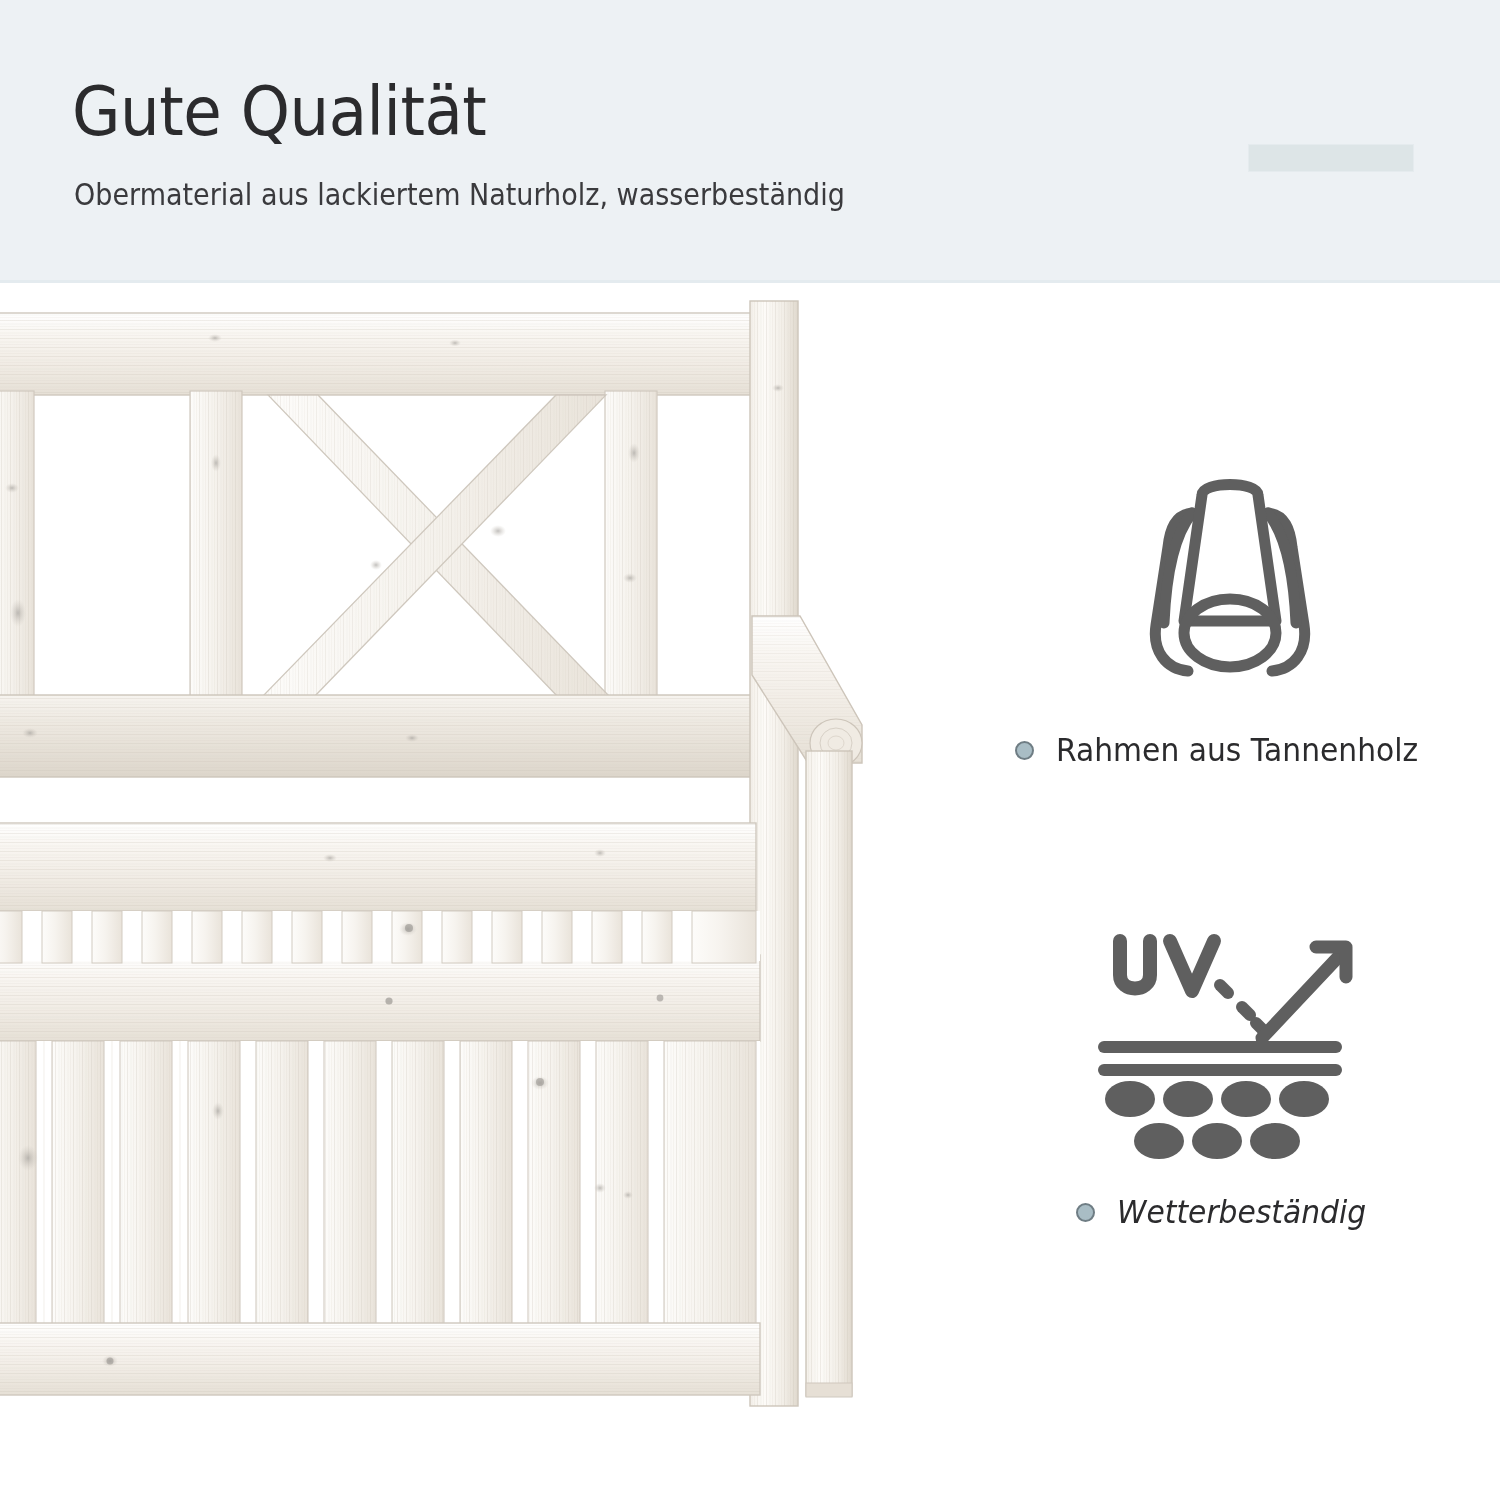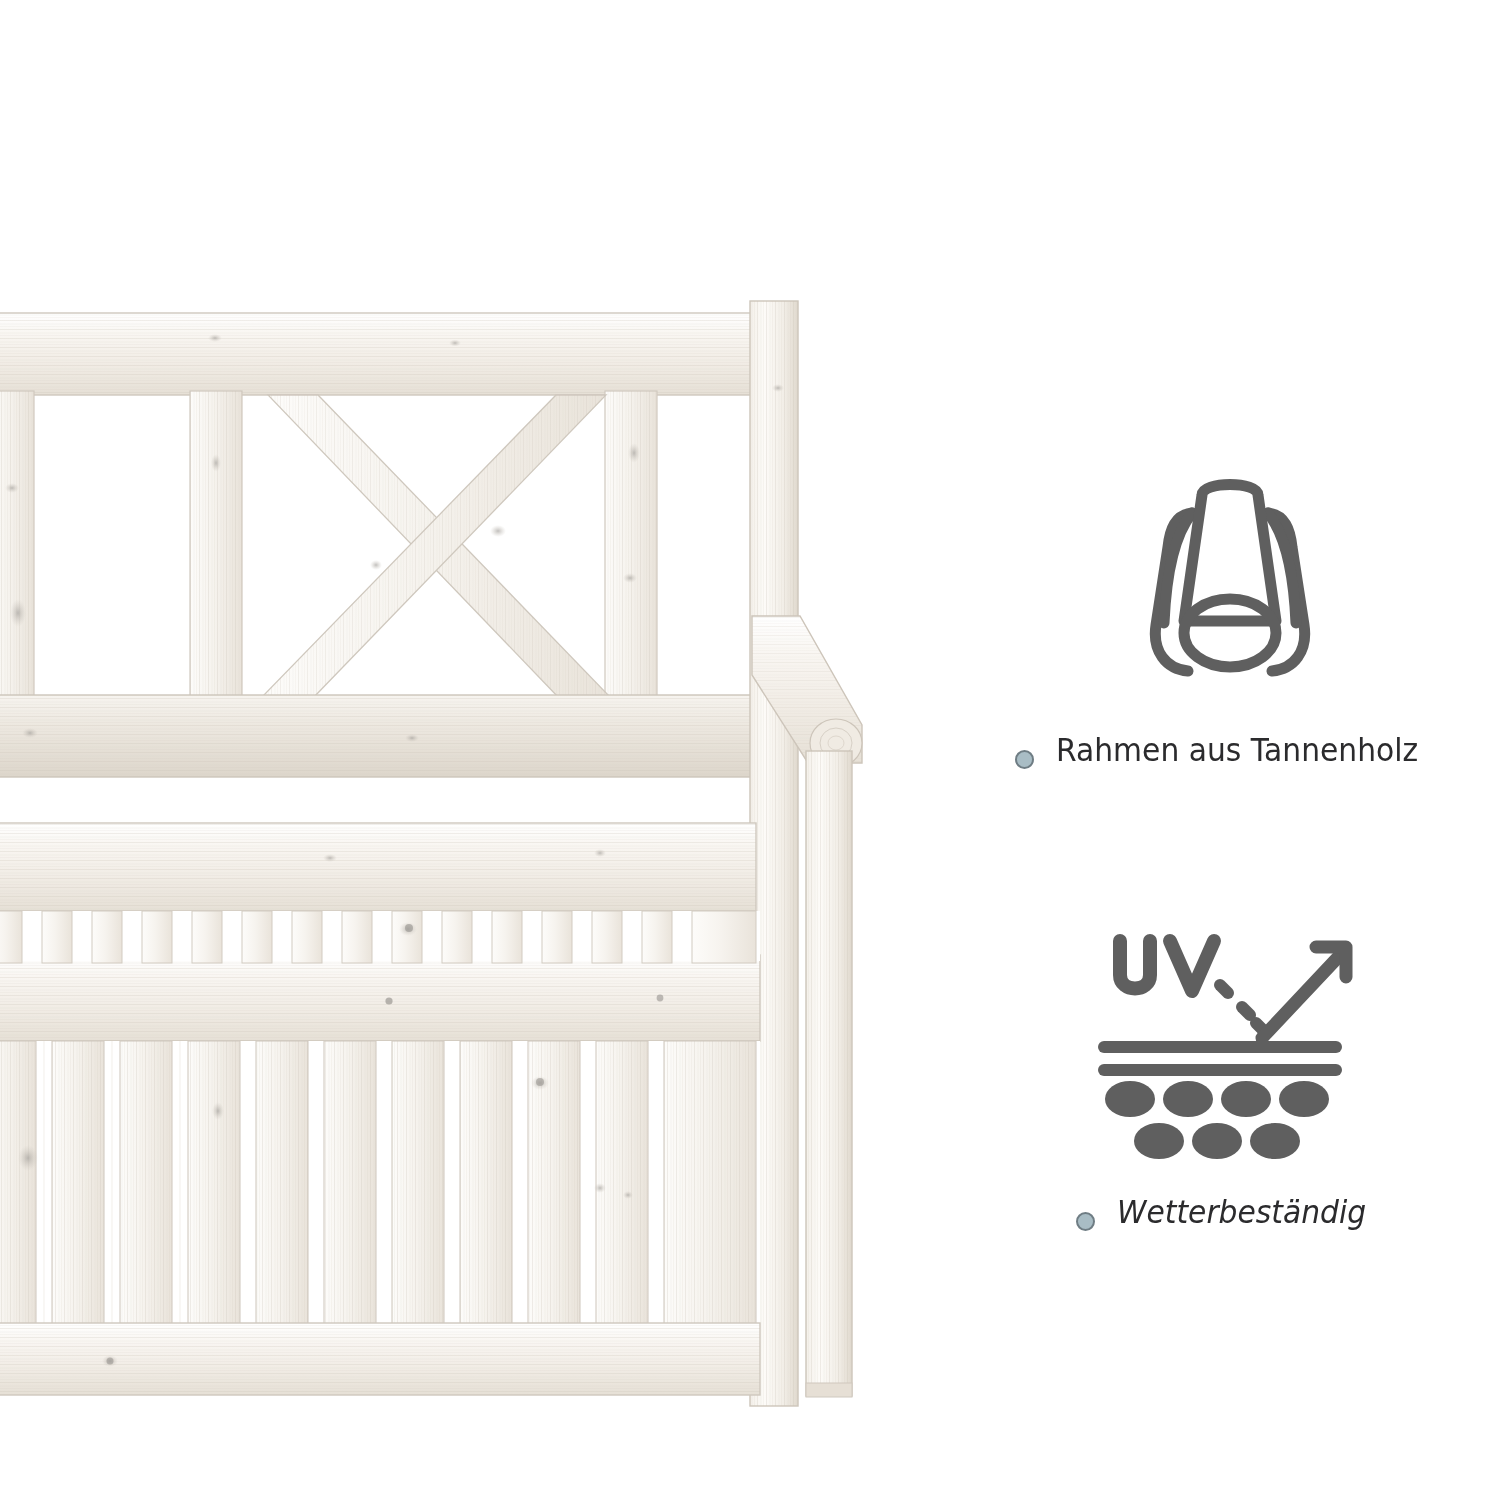--- a/index.html
+++ b/index.html
@@ -91,21 +91,21 @@
     position: absolute;
     left: 0;
     width: 540px;
     text-align: center;
   }
   .feature-label {
     position: absolute;
     left: 0;
     width: 540px;
     display: flex;
-    align-items: flex-end;
+    align-items: center;
     justify-content: center;
   }
   .bullet-dot {
     width: 19px; height: 19px;
     border-radius: 50%;
     background: #a9bdc5;
     border: 2px solid #6f7d84;
     box-sizing: border-box;
     flex: 0 0 auto;
     margin-right: 22px;
@@ -117,20 +117,25 @@
     font-family: "DejaVu Sans", "Liberation Sans", sans-serif;
     transform: scaleX(0.93);
     transform-origin: left center;
   }
 </style>
 </head>
 <body>
 
 <div id="page">
 
+  <div id="header-band">
+    <div id="page-title">Gute Qualität</div>
+    <div id="page-subtitle">Obermaterial aus lackiertem Naturholz, wasserbeständig</div>
+    <div id="header-accent-bar"></div>
+  </div>
 
   <div id="product-photo">
     <svg width="960" height="1217" viewBox="0 0 960 1217" style="position:absolute;left:0;top:0;">
       <defs>
         <linearGradient id="woodV" x1="0" y1="0" x2="1" y2="0">
           <stop offset="0%" stop-color="#ffffff"></stop>
           <stop offset="22%" stop-color="#f8f5f1"></stop>
           <stop offset="55%" stop-color="#f2eee8"></stop>
           <stop offset="82%" stop-color="#eae5dd"></stop>
           <stop offset="100%" stop-color="#e3ddd3"></stop>

